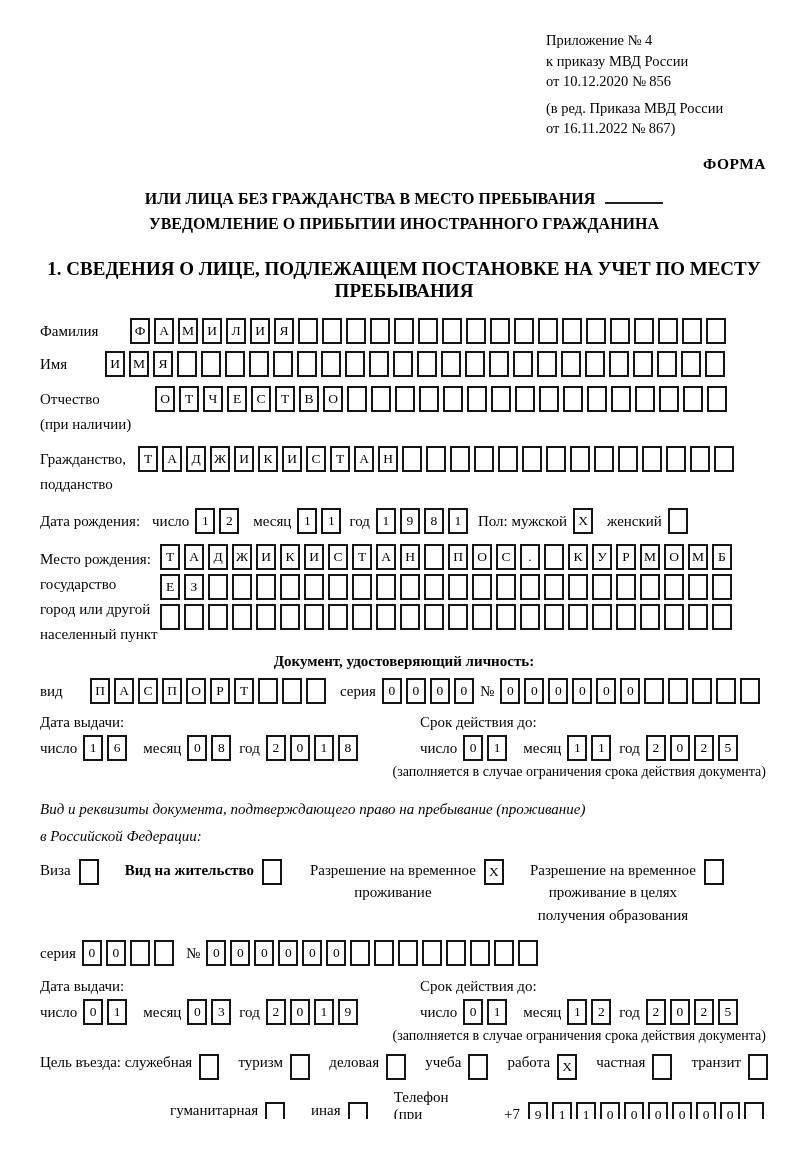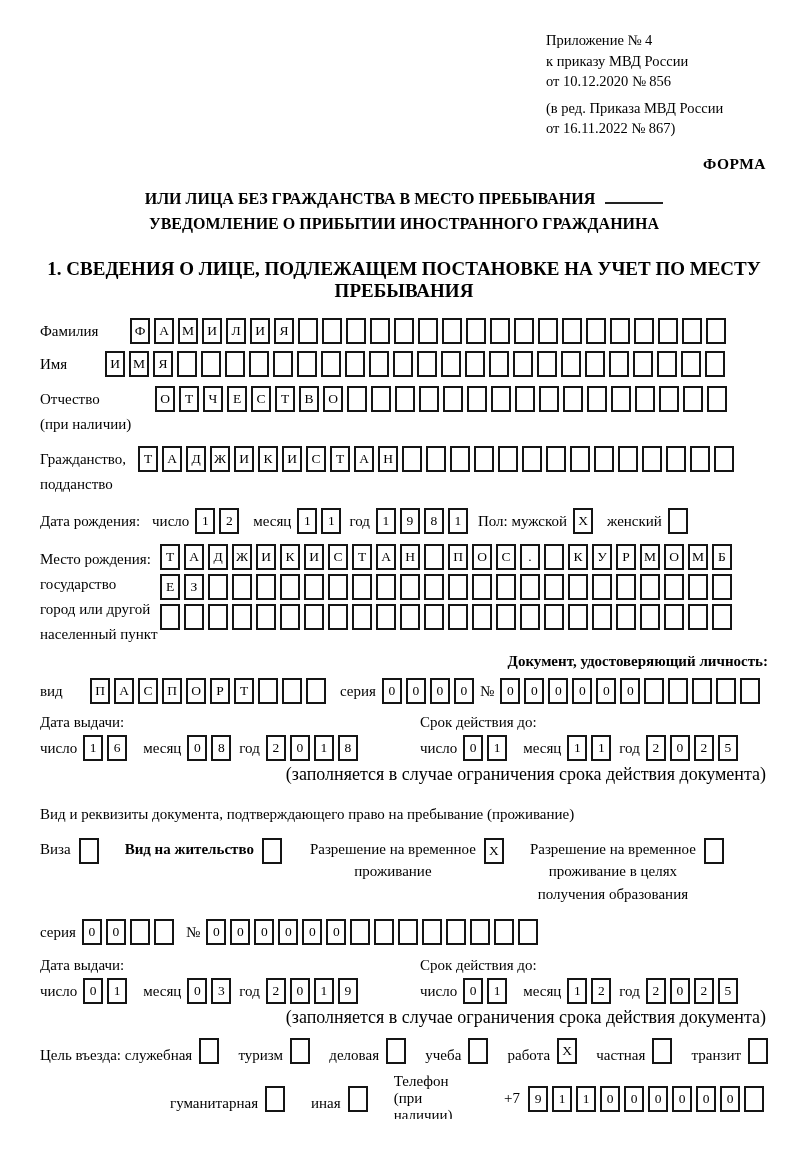--- a/index.html
+++ b/index.html
@@ -28,28 +28,28 @@
   .inl .t{margin:0 6px 0 0;}
   .inl .gap{margin-left:10px;}
   .center-head{font-weight:bold;text-align:center;margin:10px 0 8px 0;}
   .dates{display:flex;margin-bottom:2px;}
   .dcol-l{width:380px;flex:none;}
   .dcol-r{flex:1;}
   .dhead{margin-bottom:4px;}
   .dline{display:flex;align-items:center;}
   .dline .t{margin-right:6px;}
   .dline .t2{margin:0 6px 0 12px;}
-  .note{font-size:18px;text-align:right;margin:3px 2px 10px 0;}
-  .intro{margin:16px 0 10px 0;line-height:1.75;}
+  .note{font-size:14px;text-align:right;margin:3px 2px 10px 0;}
+  .intro{margin:16px 0 10px 0;line-height:1.75;font-style:italic;}
   .opts{display:flex;align-items:flex-start;margin-bottom:14px;}
   .opt{display:flex;align-items:flex-start;}
   .optlbl{text-align:center;line-height:1.5;}
   .opt .cbox{margin-left:8px;margin-top:0;}
   .pline{display:flex;align-items:center;justify-content:space-between;margin-bottom:9px;}
-  .pitem{display:flex;align-items:flex-end;}
+  .pitem{display:flex;align-items:flex-start;}
   .pitem .cbox{margin-left:7px;margin-right:0;}
   .pline2{display:flex;align-items:center;margin:0 0 9px 130px;}
   .pline2 .sp{margin-left:26px;}
   [data-interactable="false"]{cursor:default;}
 </style>
 </head>
 <body>
 
 <div class="page" data-interactable="false">
 
@@ -117,21 +117,21 @@
       <div data-interactable="false">город или другой</div>
       <div data-interactable="false">населенный пункт</div>
     </div>
     <div class="boxrows" data-interactable="false">
       <div class="boxes" data-interactable="false"><span class="cbox" data-interactable="true">Т</span><span class="cbox" data-interactable="true">А</span><span class="cbox" data-interactable="true">Д</span><span class="cbox" data-interactable="true">Ж</span><span class="cbox" data-interactable="true">И</span><span class="cbox" data-interactable="true">К</span><span class="cbox" data-interactable="true">И</span><span class="cbox" data-interactable="true">С</span><span class="cbox" data-interactable="true">Т</span><span class="cbox" data-interactable="true">А</span><span class="cbox" data-interactable="true">Н</span><span class="cbox" data-interactable="true"></span><span class="cbox" data-interactable="true">П</span><span class="cbox" data-interactable="true">О</span><span class="cbox" data-interactable="true">С</span><span class="cbox" data-interactable="true">.</span><span class="cbox" data-interactable="true"></span><span class="cbox" data-interactable="true">К</span><span class="cbox" data-interactable="true">У</span><span class="cbox" data-interactable="true">Р</span><span class="cbox" data-interactable="true">М</span><span class="cbox" data-interactable="true">О</span><span class="cbox" data-interactable="true">М</span><span class="cbox" data-interactable="true">Б</span></div>
       <div class="boxes" data-interactable="false"><span class="cbox" data-interactable="true">Е</span><span class="cbox" data-interactable="true">З</span><span class="cbox" data-interactable="true"></span><span class="cbox" data-interactable="true"></span><span class="cbox" data-interactable="true"></span><span class="cbox" data-interactable="true"></span><span class="cbox" data-interactable="true"></span><span class="cbox" data-interactable="true"></span><span class="cbox" data-interactable="true"></span><span class="cbox" data-interactable="true"></span><span class="cbox" data-interactable="true"></span><span class="cbox" data-interactable="true"></span><span class="cbox" data-interactable="true"></span><span class="cbox" data-interactable="true"></span><span class="cbox" data-interactable="true"></span><span class="cbox" data-interactable="true"></span><span class="cbox" data-interactable="true"></span><span class="cbox" data-interactable="true"></span><span class="cbox" data-interactable="true"></span><span class="cbox" data-interactable="true"></span><span class="cbox" data-interactable="true"></span><span class="cbox" data-interactable="true"></span><span class="cbox" data-interactable="true"></span><span class="cbox" data-interactable="true"></span></div>
       <div class="boxes" data-interactable="false"><span class="cbox" data-interactable="true"></span><span class="cbox" data-interactable="true"></span><span class="cbox" data-interactable="true"></span><span class="cbox" data-interactable="true"></span><span class="cbox" data-interactable="true"></span><span class="cbox" data-interactable="true"></span><span class="cbox" data-interactable="true"></span><span class="cbox" data-interactable="true"></span><span class="cbox" data-interactable="true"></span><span class="cbox" data-interactable="true"></span><span class="cbox" data-interactable="true"></span><span class="cbox" data-interactable="true"></span><span class="cbox" data-interactable="true"></span><span class="cbox" data-interactable="true"></span><span class="cbox" data-interactable="true"></span><span class="cbox" data-interactable="true"></span><span class="cbox" data-interactable="true"></span><span class="cbox" data-interactable="true"></span><span class="cbox" data-interactable="true"></span><span class="cbox" data-interactable="true"></span><span class="cbox" data-interactable="true"></span><span class="cbox" data-interactable="true"></span><span class="cbox" data-interactable="true"></span><span class="cbox" data-interactable="true"></span></div>
     </div>
   </div>
 
-  <div class="center-head" style="margin-top:2px;text-align:right;" data-interactable="false">Документ, удостоверяющий личность:</div>
+  <div class="center-head" style="margin-top:2px;" data-interactable="false">Документ, удостоверяющий личность:</div>
 
   <div class="inl" style="margin-bottom:10px;" data-interactable="false">
     <span class="t" style="width:44px;" data-interactable="false">вид</span>
     <span class="boxes" data-interactable="false"><span class="cbox" data-interactable="true">П</span><span class="cbox" data-interactable="true">А</span><span class="cbox" data-interactable="true">С</span><span class="cbox" data-interactable="true">П</span><span class="cbox" data-interactable="true">О</span><span class="cbox" data-interactable="true">Р</span><span class="cbox" data-interactable="true">Т</span><span class="cbox" data-interactable="true"></span><span class="cbox" data-interactable="true"></span><span class="cbox" data-interactable="true"></span></span>
     <span class="t gap" data-interactable="false">серия</span>
     <span class="boxes" data-interactable="false"><span class="cbox" data-interactable="true">0</span><span class="cbox" data-interactable="true">0</span><span class="cbox" data-interactable="true">0</span><span class="cbox" data-interactable="true">0</span></span>
     <span class="t" style="margin-left:2px;" data-interactable="false">№</span>
     <span class="boxes" data-interactable="false"><span class="cbox" data-interactable="true">0</span><span class="cbox" data-interactable="true">0</span><span class="cbox" data-interactable="true">0</span><span class="cbox" data-interactable="true">0</span><span class="cbox" data-interactable="true">0</span><span class="cbox" data-interactable="true">0</span><span class="cbox" data-interactable="true"></span><span class="cbox" data-interactable="true"></span><span class="cbox" data-interactable="true"></span><span class="cbox" data-interactable="true"></span><span class="cbox" data-interactable="true"></span></span>
   </div>
 
@@ -156,20 +156,21 @@
         <span class="boxes" data-interactable="false"><span class="cbox" data-interactable="true">1</span><span class="cbox" data-interactable="true">1</span></span>
         <span class="t" style="margin-left:4px;" data-interactable="false">год</span>
         <span class="boxes" data-interactable="false"><span class="cbox" data-interactable="true">2</span><span class="cbox" data-interactable="true">0</span><span class="cbox" data-interactable="true">2</span><span class="cbox" data-interactable="true">5</span></span>
       </div>
     </div>
   </div>
   <div class="note" data-interactable="false">(заполняется в случае ограничения срока действия документа)</div>
 
   <div class="intro" data-interactable="false">
     <div data-interactable="false">Вид и реквизиты документа, подтверждающего право на пребывание (проживание)</div>
+    <div data-interactable="false">в Российской Федерации:</div>
   </div>
 
   <div class="opts" data-interactable="false">
     <div class="opt" data-interactable="false">
       <span class="optlbl" data-interactable="false">Виза</span>
       <span class="boxes" data-interactable="false"><span class="cbox" data-interactable="true"></span></span>
     </div>
     <div class="opt" style="margin-left:22px;font-weight:bold;" data-interactable="false">
       <span class="optlbl" data-interactable="false">Вид на жительство</span>
       <span class="boxes" data-interactable="false"><span class="cbox" data-interactable="true"></span></span>

